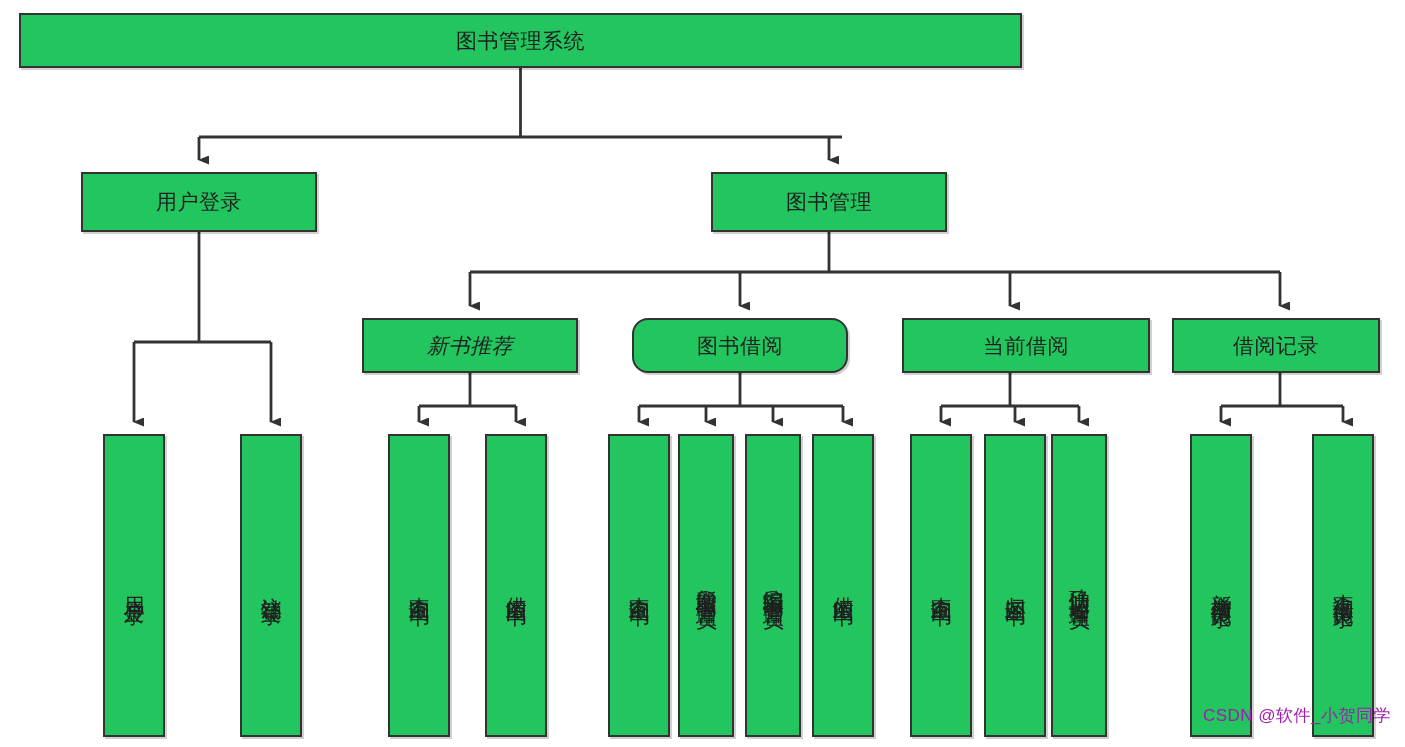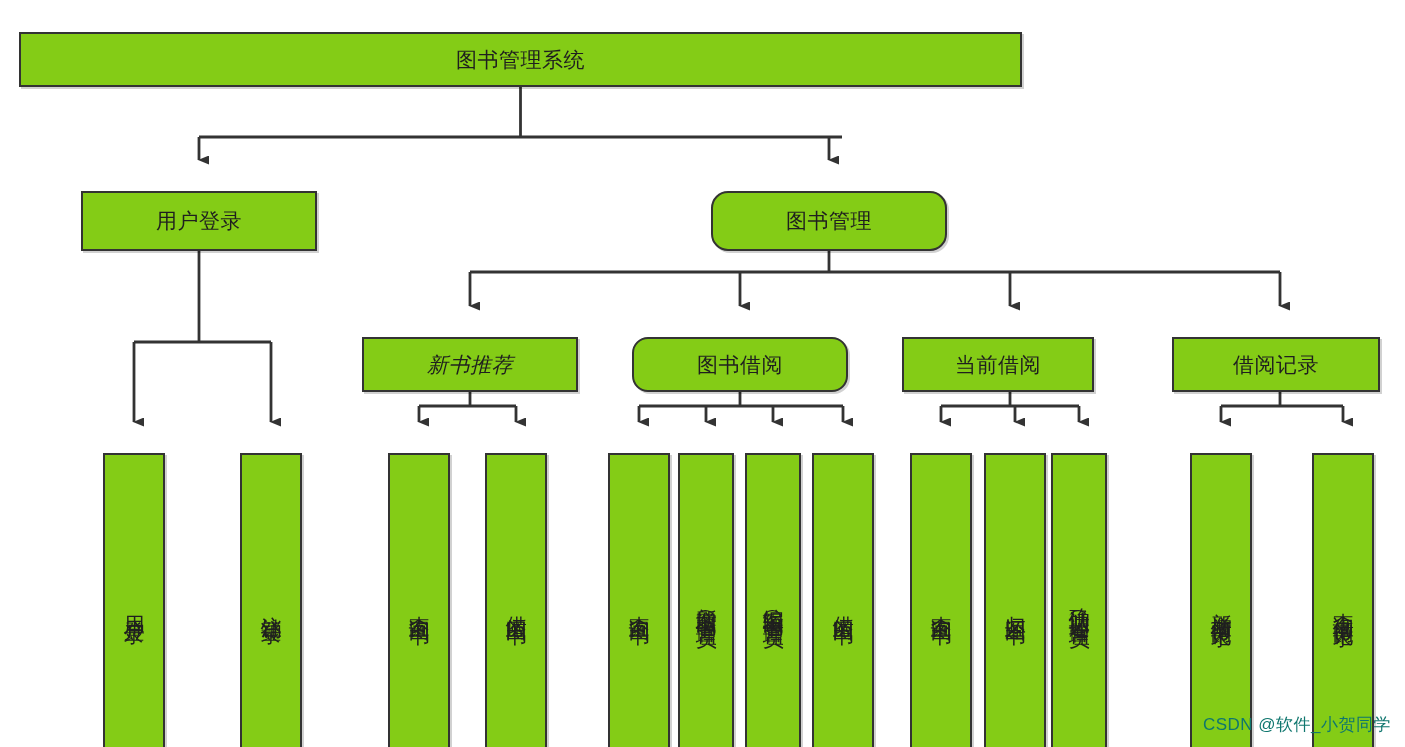--- a/index.html
+++ b/index.html
@@ -12,27 +12,26 @@
     position:relative;
     width:1405px;
     height:747px;
     background:#ffffff;
     overflow:hidden;
   }
   
   .node{
     position:absolute;
     box-sizing:border-box;
-    background:#84cc16;
+    background:#22c55e;
     border:2.5px solid #333333;
     display:flex;
     align-items:center;
     justify-content:center;
     box-shadow:2px 2px 0 rgba(0,0,0,.18);
-    margin-top:19px;
   }
   .node .label{
     font-size:21px;
     line-height:1.12;
     color:#1f1f1f;
     letter-spacing:.5px;
     text-align:center;
     white-space:nowrap;
   }
   
@@ -55,23 +54,23 @@
     position:absolute;
     left:0;top:0;
     width:1405px;
     height:747px;
     pointer-events:none;
   }
   
   #watermark{
     position:absolute;
     right:14px;
-    bottom:11px;
+    bottom:20px;
     font-size:17px;
-    color:#0f766e;
+    color:#a21caf;
     letter-spacing:.5px;
     white-space:nowrap;
   }
 </style>
 </head>
 <body>
 
 <div id="canvas">
 
   <svg id="wires" viewBox="0 0 1405 747" width="1405" height="747" xmlns="http://www.w3.org/2000/svg">
@@ -124,31 +123,31 @@
     </g>
   </svg>
 
   <div class="node" style="left:19px;top:13px;width:1003px;height:55px;">
     <span class="label">图书管理系统</span>
   </div>
 
   <div class="node" style="left:81px;top:172px;width:236px;height:60px;">
     <span class="label">用户登录</span>
   </div>
-  <div class="node" style="left:711px;top:172px;width:236px;height:60px;border-radius:17px;">
+  <div class="node" style="left:711px;top:172px;width:236px;height:60px;">
     <span class="label">图书管理</span>
   </div>
 
   <div class="node" style="left:362px;top:318px;width:216px;height:55px;font-style:italic;">
     <span class="label">新书推荐</span>
   </div>
   <div class="node" style="left:632px;top:318px;width:216px;height:55px;border-radius:16px;">
     <span class="label">图书借阅</span>
   </div>
-  <div class="node" style="left:902px;top:318px;width:192px;height:55px;">
+  <div class="node" style="left:902px;top:318px;width:248px;height:55px;">
     <span class="label">当前借阅</span>
   </div>
   <div class="node" style="left:1172px;top:318px;width:208px;height:55px;">
     <span class="label">借阅记录</span>
   </div>
 
   <div class="node vert" style="left:103px;top:434px;width:62px;height:303px;">
     <span class="label">用户登录</span>
   </div>
   <div class="node vert" style="left:240px;top:434px;width:62px;height:303px;">

